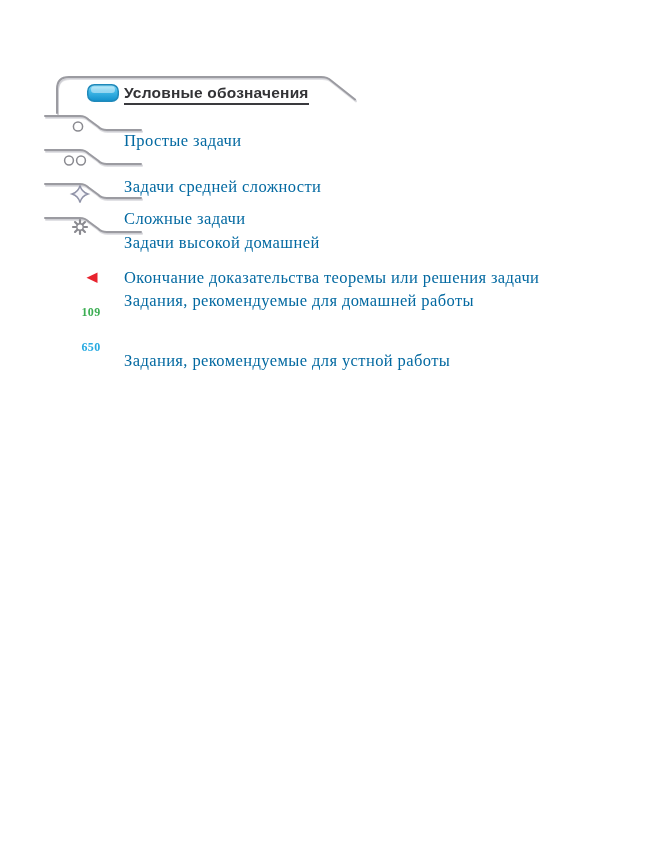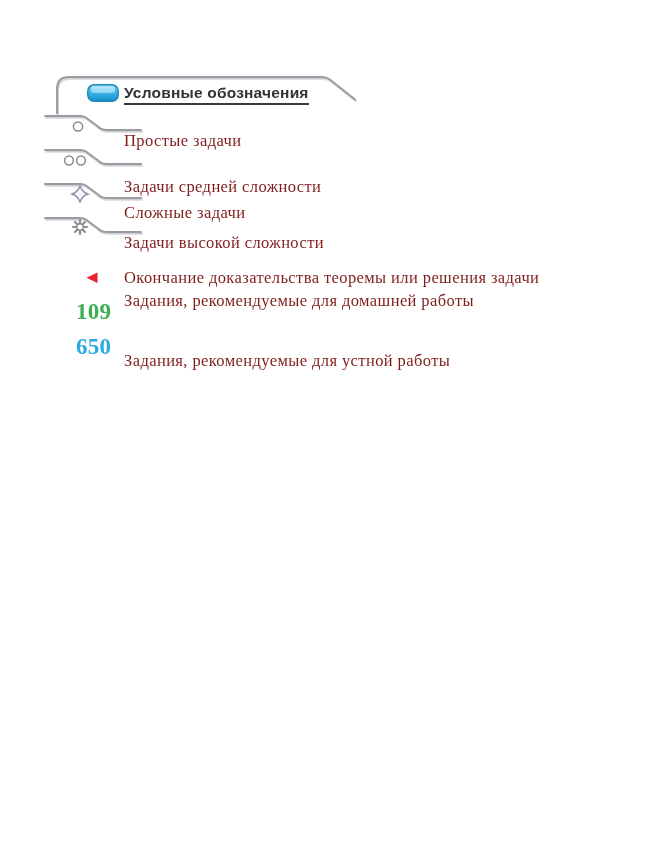--- a/index.html
+++ b/index.html
@@ -41,39 +41,39 @@
     position: absolute;
     left: 87px;
     top: 84px;
   }
   .legend-label {
     position: absolute;
     left: 124px;
     height: 24px;
     line-height: 24px;
     font-size: 16.5px;
-    color: #7f1d1d;
+    color: #0369a1;
     letter-spacing: 0.4px;
     white-space: nowrap;
   }
   .lbl-tab-0 { top: 129px; }
   .lbl-tab-1 { top: 163px; margin-top: 12px; }
-  .lbl-tab-2 { top: 201px; }
+  .lbl-tab-2 { top: 207px; }
   .lbl-tab-3 { top: 231px; }
   .lbl-marker-0 { top: 266px; }
   .lbl-marker-1 { top: 289px; }
   .lbl-marker-2 { top: 335px; margin-top: 14px; }
   .marker-number {
     position: absolute;
     left: 76px;
     width: 30px;
     height: 24px;
     line-height: 24px;
     text-align: center;
-    font-size: 23px;
+    font-size: 12px;
     font-weight: bold;
     letter-spacing: 0.3px;
     white-space: nowrap;
   }
   .num-green { top: 300px; color: #3cae53; }
   .num-blue  { top: 335px; color: #29abe2; }
   .triangle-icon {
     position: absolute;
     left: 85px;
     top: 272px;
@@ -131,21 +131,21 @@
     </defs>
     <rect x="0.75" y="0.75" width="30.5" height="16.5" rx="6.5" fill="url(#pg)" stroke="#2089ba" stroke-width="1.5"></rect>
     <rect x="4" y="2.5" width="24" height="6.5" rx="3.25" fill="#ffffff" opacity="0.45"></rect>
   </svg>
 
   <span class="page-title">Условные обозначения</span>
 
   <div class="legend-label lbl-tab-0">Простые задачи</div>
   <div class="legend-label lbl-tab-1">Задачи средней сложности</div>
   <div class="legend-label lbl-tab-2">Сложные задачи</div>
-  <div class="legend-label lbl-tab-3">Задачи высокой сложности</div>
+  <div class="legend-label lbl-tab-3">Задачи высокой домашней</div>
 
   <svg class="triangle-icon" width="14" height="12" viewBox="0 0 14 12">
     <polygon points="12.5,0.5 12.5,11 1.5,5.75" fill="#e8232e"></polygon>
   </svg>
   <div class="legend-label lbl-marker-0">Окончание доказательства теоремы или решения задачи</div>
 
   <div class="marker-number num-green">109</div>
   <div class="legend-label lbl-marker-1">Задания, рекомендуемые для домашней работы</div>
 
   <div class="marker-number num-blue">650</div>

